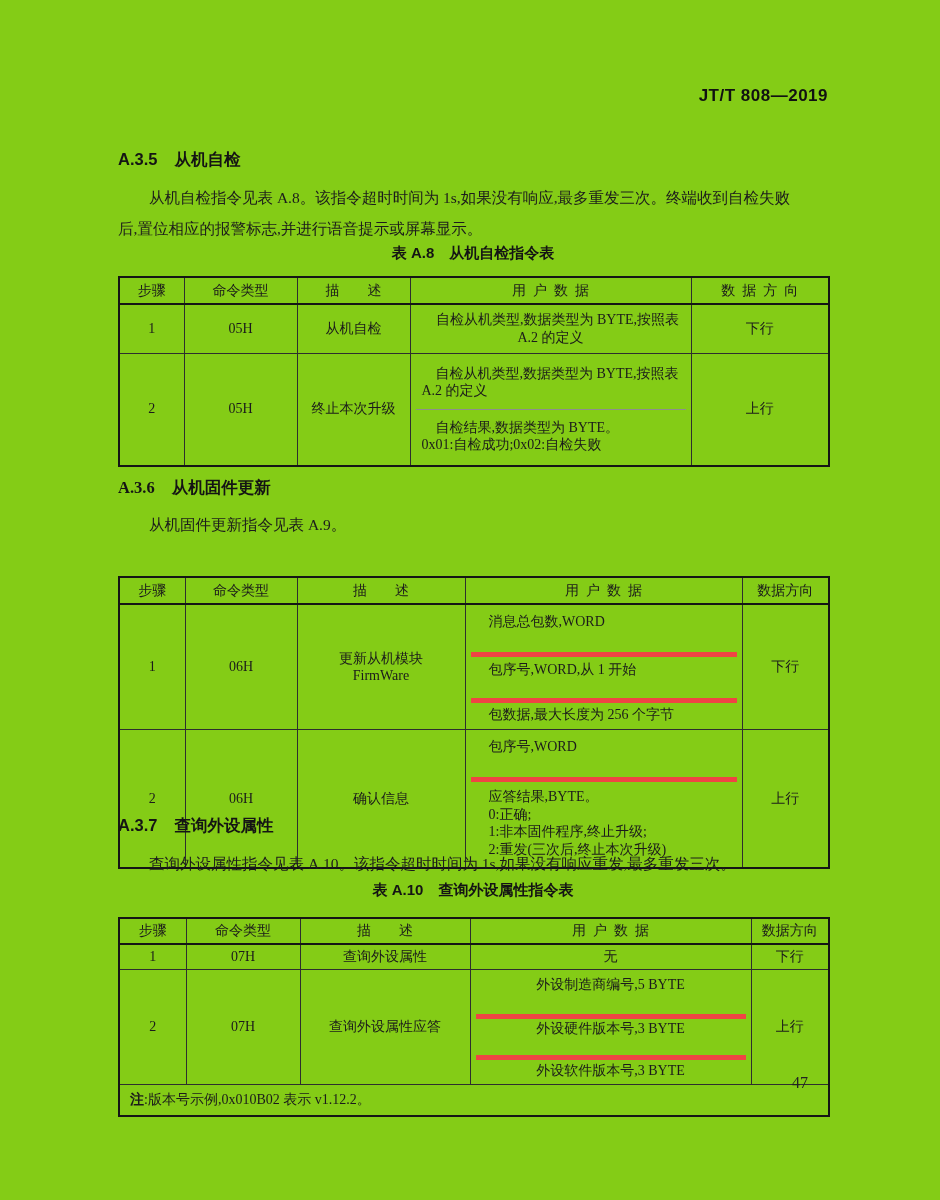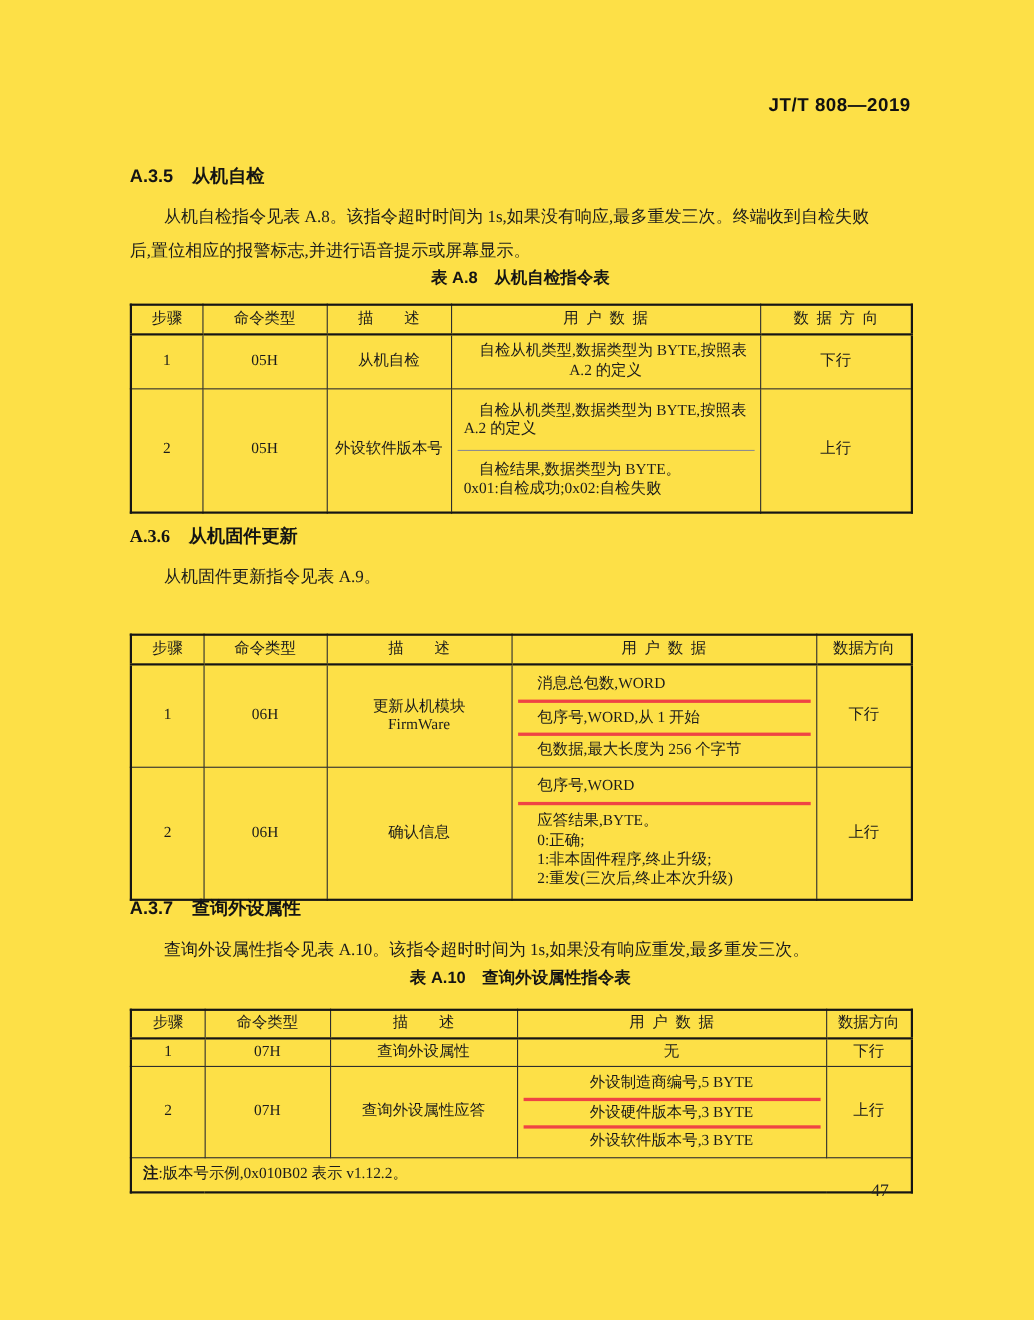--- a/index.html
+++ b/index.html
@@ -1,17 +1,17 @@
 <!DOCTYPE html>
 <html><head>
 <meta charset="utf-8">
 <style>
   html,body{margin:0;padding:0;background:#ffffff;}
   .page{
-    position:relative;width:940px;height:1200px;background:#fde047;
+    position:relative;width:940px;height:1200px;background:#84cc16;
     overflow:hidden;color:#1a1a1a;
     font-family:"Liberation Serif","DejaVu Serif",serif;
   }
   .abs{position:absolute;left:118px;width:710px;}
 
   .doc-code{
     top:86px;text-align:right;
     font-family:"Liberation Sans","DejaVu Sans",sans-serif;
     font-weight:600;font-size:17px;letter-spacing:0.5px;color:#111;
   }
@@ -43,21 +43,21 @@
   }
   table.spec tr.hdr th{border-bottom:2px solid #151515;}
   td.pre,th.pre{white-space:pre-line;}
   td.stack-cell{padding:0;vertical-align:top;}
   .stack{display:flex;flex-direction:column;width:100%;}
   .stack > .sub{
     box-sizing:border-box;display:flex;flex-direction:column;justify-content:center;
     white-space:pre-line;padding:2px 6px;
   }
   .stack.gray > .sub + .sub{border-top:1px solid #8e8e8e;}
-  .stack.dark > .sub + .sub{border-top:3px solid #ef4444;}
+  .stack.dark > .sub + .sub{border-top:5px solid #ef4444;margin-top:16px;}
   .ud-par{text-align:left;text-indent:1em;white-space:pre-line;padding:3px 9px;}
   .sub.left{align-items:flex-start;text-align:left;padding-left:18px;}
   .sub.center{align-items:center;text-align:right;}
 
   
   .a8 tr.hdr th{height:27px;}
   .a8 tr.r1 td{height:49px;}
   .a8 .s1{height:53px;}
   .a8 .s2{height:54px;}
   
@@ -120,21 +120,21 @@
         <td>1</td>
         <td>05H</td>
         <td>从机自检</td>
         <td class="ud-par">自检从机类型,数据类型为 BYTE,按照表
 A.2 的定义</td>
         <td>下行</td>
       </tr>
       <tr>
         <td>2</td>
         <td>05H</td>
-        <td>外设软件版本号</td>
+        <td>终止本次升级</td>
         <td class="stack-cell">
           <div class="stack gray">
             <div class="sub ud-par s1">自检从机类型,数据类型为 BYTE,按照表
 A.2 的定义</div>
             <div class="sub ud-par s2">自检结果,数据类型为 BYTE。
 0x01:自检成功;0x02:自检失败</div>
           </div>
         </td>
         <td>上行</td>
       </tr>

